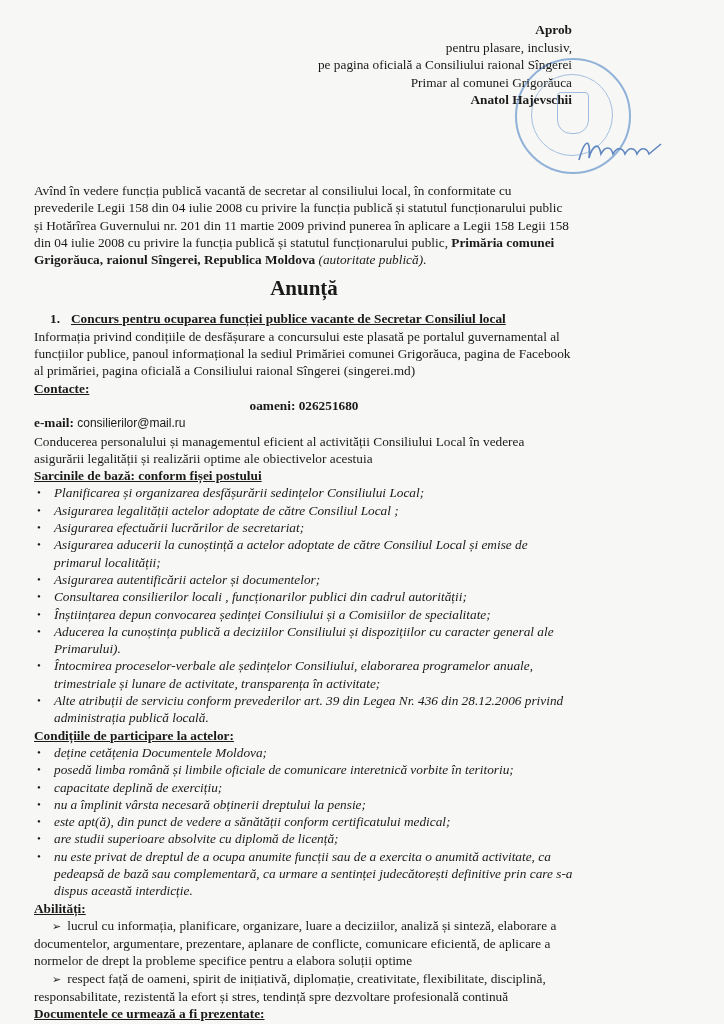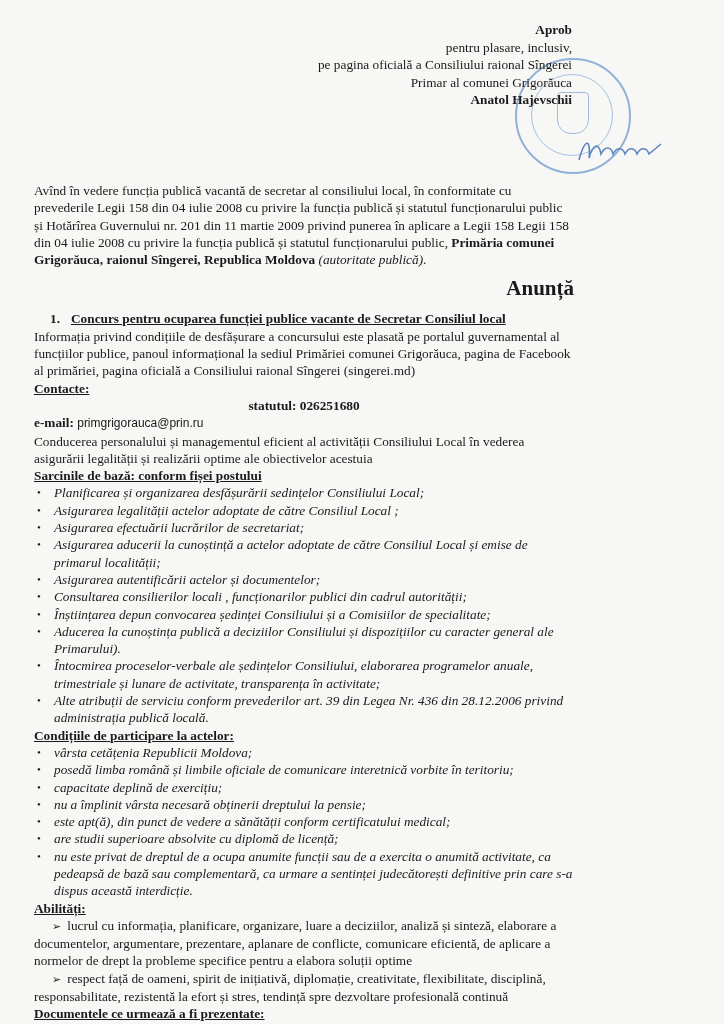--- a/index.html
+++ b/index.html
@@ -27,21 +27,21 @@
   }
   .stamp .arms {
     position:absolute; left:40px; top:32px; width:30px; height:40px;
     border:1.5px solid #8fb0d8; border-radius:4px 4px 14px 14px;
   }
   .signature {
     position:absolute; left:575px; top:118px; width:90px; height:30px; z-index:3;
   }
   .body-text { position:absolute; left:34px; right:14px; top:166px; font-size:13.3px; line-height:17.3px; }
   p { margin:0; }
-  .title { text-align:right; font-weight:bold; font-size:21px; line-height:26px; margin:7px 0 9px 0; }
+  .title { text-align:center; font-weight:bold; font-size:21px; line-height:26px; margin:7px 0 9px 0; }
   .section-head { font-weight:bold; margin-left:16px; }
   .section-head .num { display:inline-block; width:21px; }
   .u { text-decoration:underline; }
   .sub-head { font-weight:bold; text-decoration:underline; }
   .bold { font-weight:bold;text-align:center; }
   .mono-sm { font-family:"Liberation Sans", sans-serif; font-size:12px; }
   ul.bullets { list-style:none; margin:0; padding:0; }
   ul.bullets li { position:relative; padding-left:20px; font-style:italic; }
   ul.bullets li::before { content:"•"; position:absolute; left:3px; font-style:normal; font-size:11px; }
   .arrow-para { text-indent:18px; }
@@ -74,42 +74,42 @@
   <div class="body-text">
 
     <p><span>Avînd în vedere funcția publică vacantă de secretar al consiliului local, în conformitate cu prevederile Legii 158 din 04 iulie 2008 cu privire la funcția publică și statutul funcționarului public și Hotărîrea Guvernului nr. 201 din 11 martie 2009 privind punerea în aplicare a Legii 158 Legii 158 din 04 iulie 2008 cu privire la funcția publică și statutul funcționarului public, </span><span class="bold">Primăria comunei Grigorăuca, raionul Sîngerei, Republica Moldova</span> <i>(autoritate publică)</i><span>.</span></p>
 
     <div class="title">Anunță</div>
 
     <div class="section-head"><span class="num">1.</span><span class="u">Concurs pentru ocuparea funcției publice vacante de Secretar Consiliul local</span></div>
     <p>Informația privind condițiile de desfășurare a concursului este plasată pe portalul guvernamental al funcțiilor publice, panoul informațional la sediul Primăriei comunei Grigorăuca, pagina de Facebook al primăriei, pagina oficială a Consiliului raional Sîngerei (singerei.md)</p>
 
     <div class="sub-head">Contacte:</div>
-    <p class="bold"><span>statutul: </span><span>026251680</span></p>
-    <p><span class="bold">e-mail: </span><span class="mono-sm">primgrigorauca@prin.ru</span></p>
+    <p class="bold"><span>oameni: </span><span>026251680</span></p>
+    <p><span class="bold">e-mail: </span><span class="mono-sm">consilierilor@mail.ru</span></p>
 
     <p>Conducerea personalului și managementul eficient al activității Consiliului Local în vederea asigurării legalității și realizării optime ale obiectivelor acestuia</p>
 
     <div class="sub-head">Sarcinile de bază: conform fișei postului</div>
     <ul class="bullets">
       <li>Planificarea și organizarea desfășurării sedințelor Consiliului Local;</li>
       <li>Asigurarea legalității actelor adoptate de către Consiliul Local ;</li>
       <li>Asigurarea efectuării lucrărilor de secretariat;</li>
       <li>Asigurarea aducerii la cunoștință a actelor adoptate de către Consiliul Local și emise de primarul localității;</li>
       <li>Asigurarea autentificării actelor și documentelor;</li>
       <li>Consultarea consilierilor locali , funcționarilor publici din cadrul autorității;</li>
       <li>Înștiințarea depun convocarea ședinței Consiliului și a Comisiilor de specialitate;</li>
       <li>Aducerea la cunoștința publică a deciziilor Consiliului și dispozițiilor cu caracter general ale Primarului).</li>
       <li>Întocmirea proceselor-verbale ale ședințelor Consiliului, elaborarea programelor anuale, trimestriale și lunare de activitate, transparența în activitate;</li>
       <li>Alte atribuții de serviciu conform prevederilor art. 39 din Legea  Nr. 436 din  28.12.2006 privind administrația publică locală.</li>
     </ul>
 
     <div class="sub-head">Condițiile de participare la actelor:</div>
     <ul class="bullets">
-      <li>vârsta cetățenia Republicii Moldova;</li>
+      <li>deține cetățenia Documentele Moldova;</li>
       <li>posedă limba română și limbile oficiale de comunicare interetnică vorbite în teritoriu;</li>
       <li>capacitate deplină de exercițiu;</li>
       <li>nu a împlinit vârsta necesară obținerii dreptului la pensie;</li>
       <li>este apt(ă), din punct de vedere a sănătății conform certificatului medical;</li>
       <li>are studii superioare absolvite cu diplomă de licență;</li>
       <li>nu este privat de dreptul de a ocupa anumite funcții sau de a exercita o anumită activitate, ca pedeapsă de bază sau complementară, ca urmare a sentinței judecătorești definitive prin care s-a dispus această interdicție.</li>
     </ul>
 
     <div class="sub-head">Abilități:</div>
     <p class="arrow-para"><span class="arr">➢</span><span>lucrul cu informația, planificare, organizare, luare a deciziilor, analiză și sinteză, elaborare a documentelor, argumentare, prezentare, aplanare de conflicte, comunicare eficientă, de aplicare a normelor de drept la probleme specifice pentru a elabora soluții optime</span></p>

